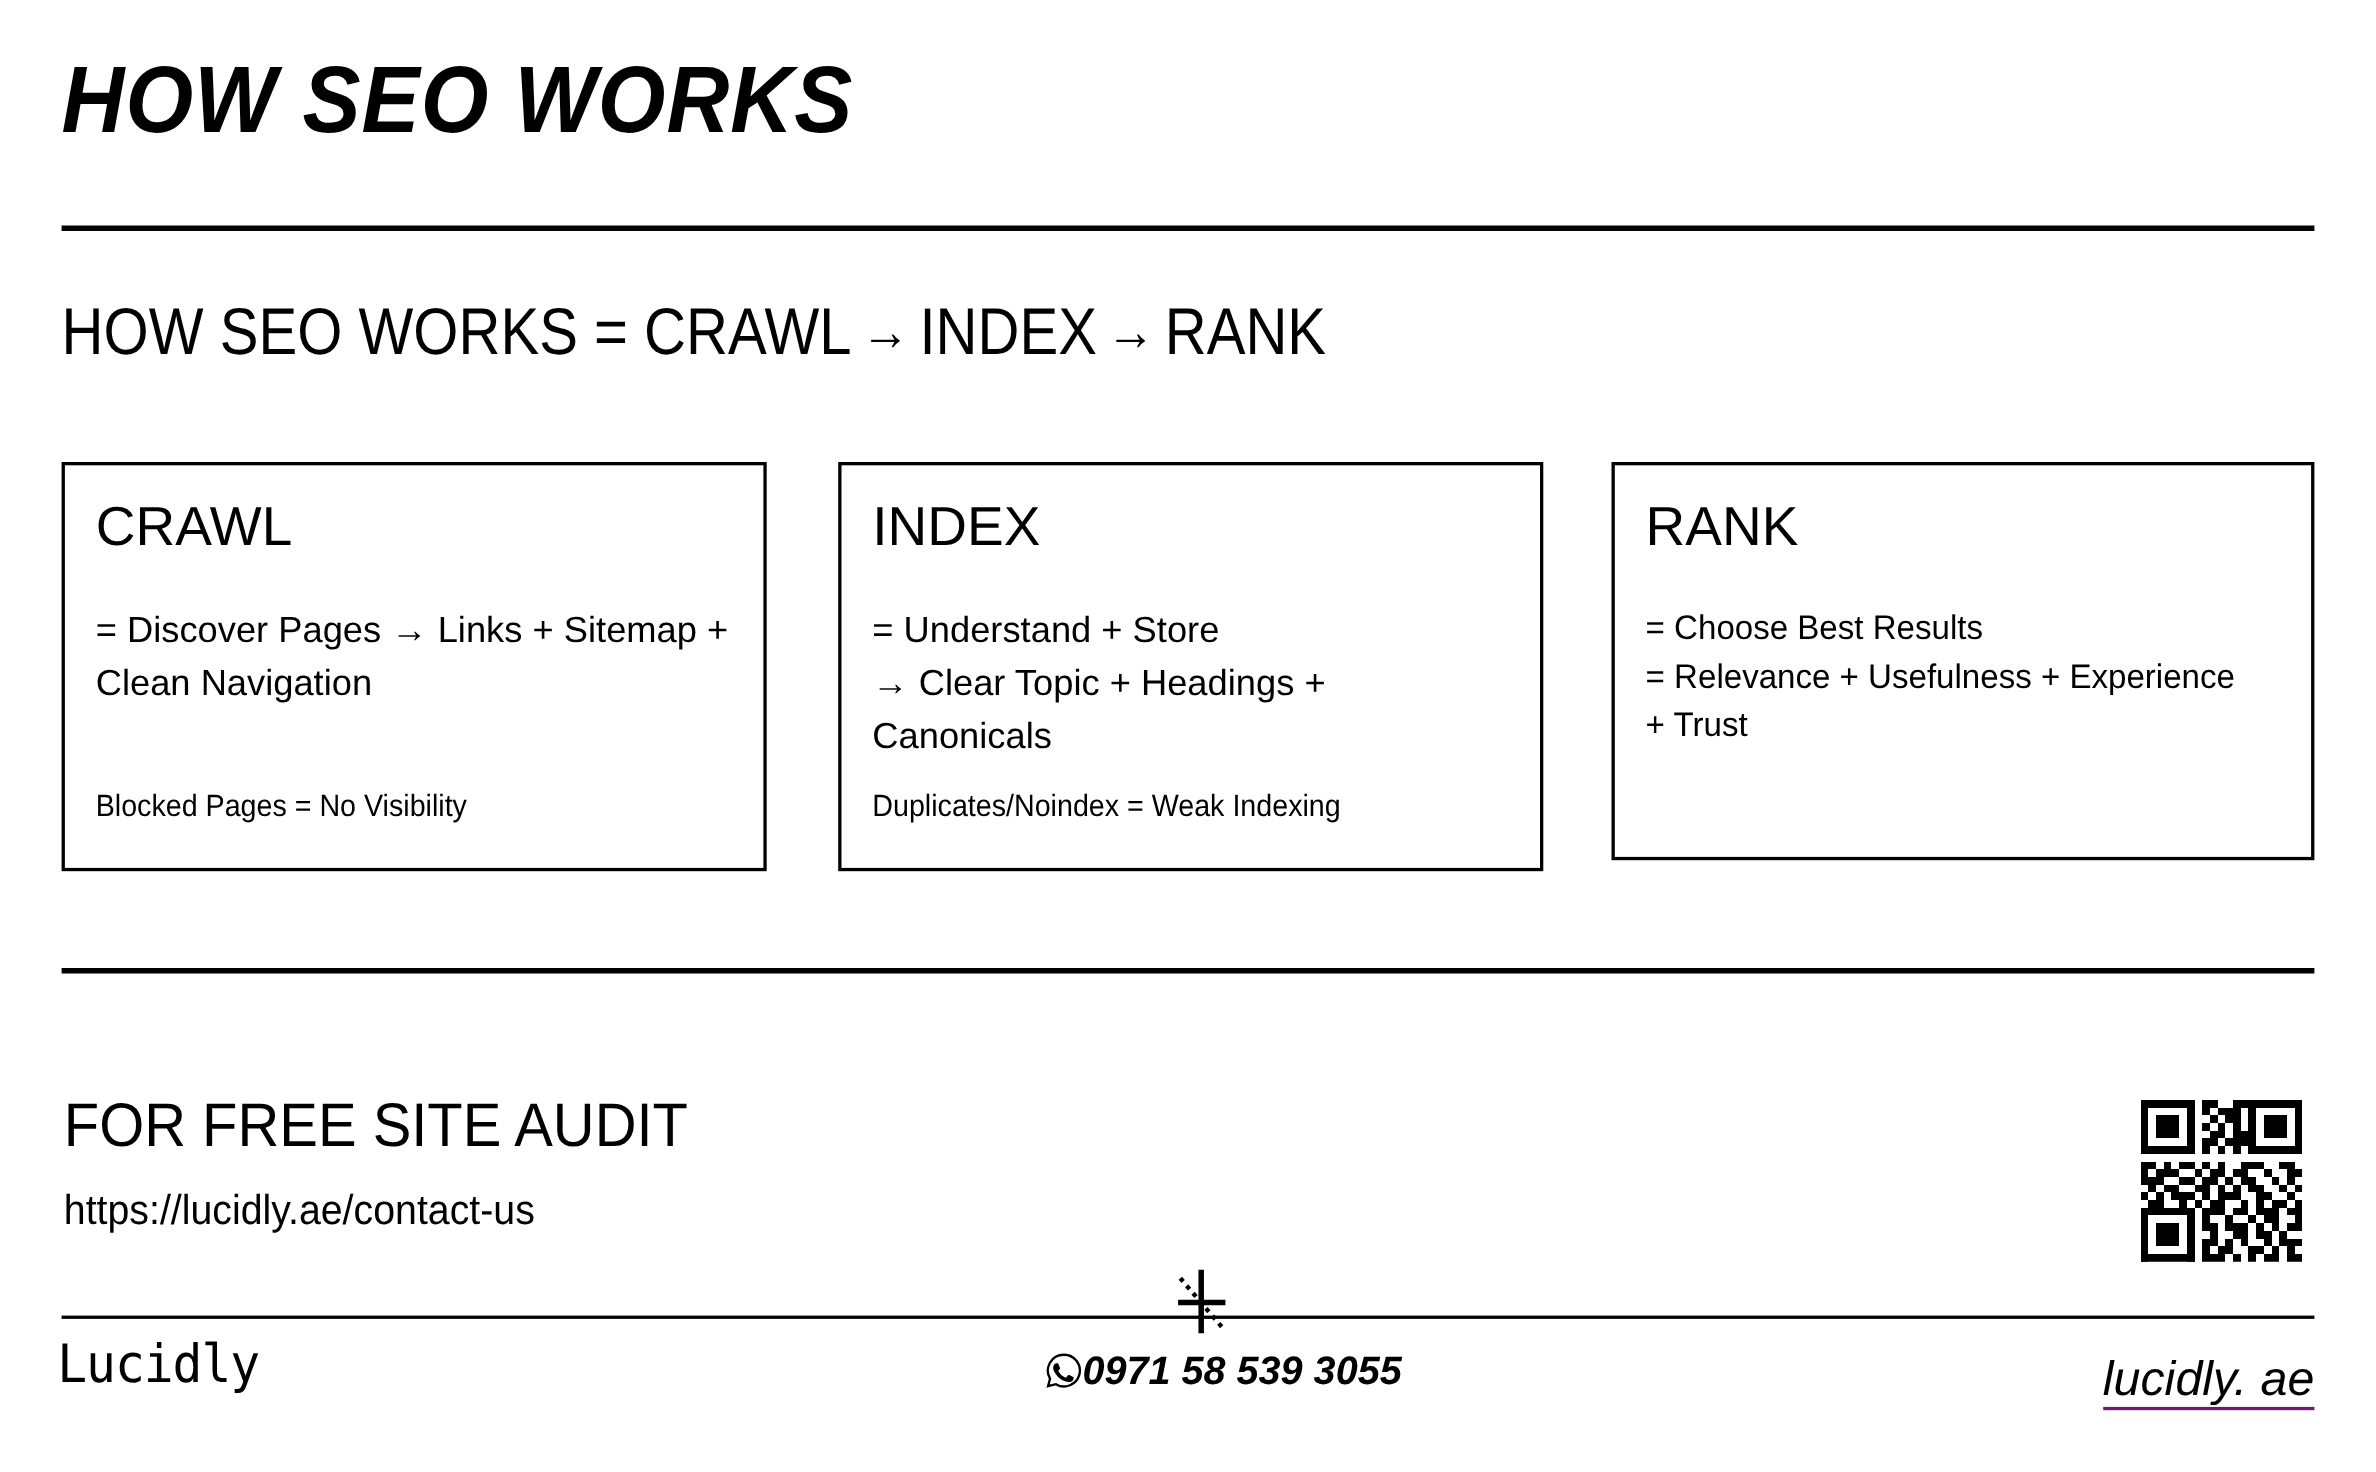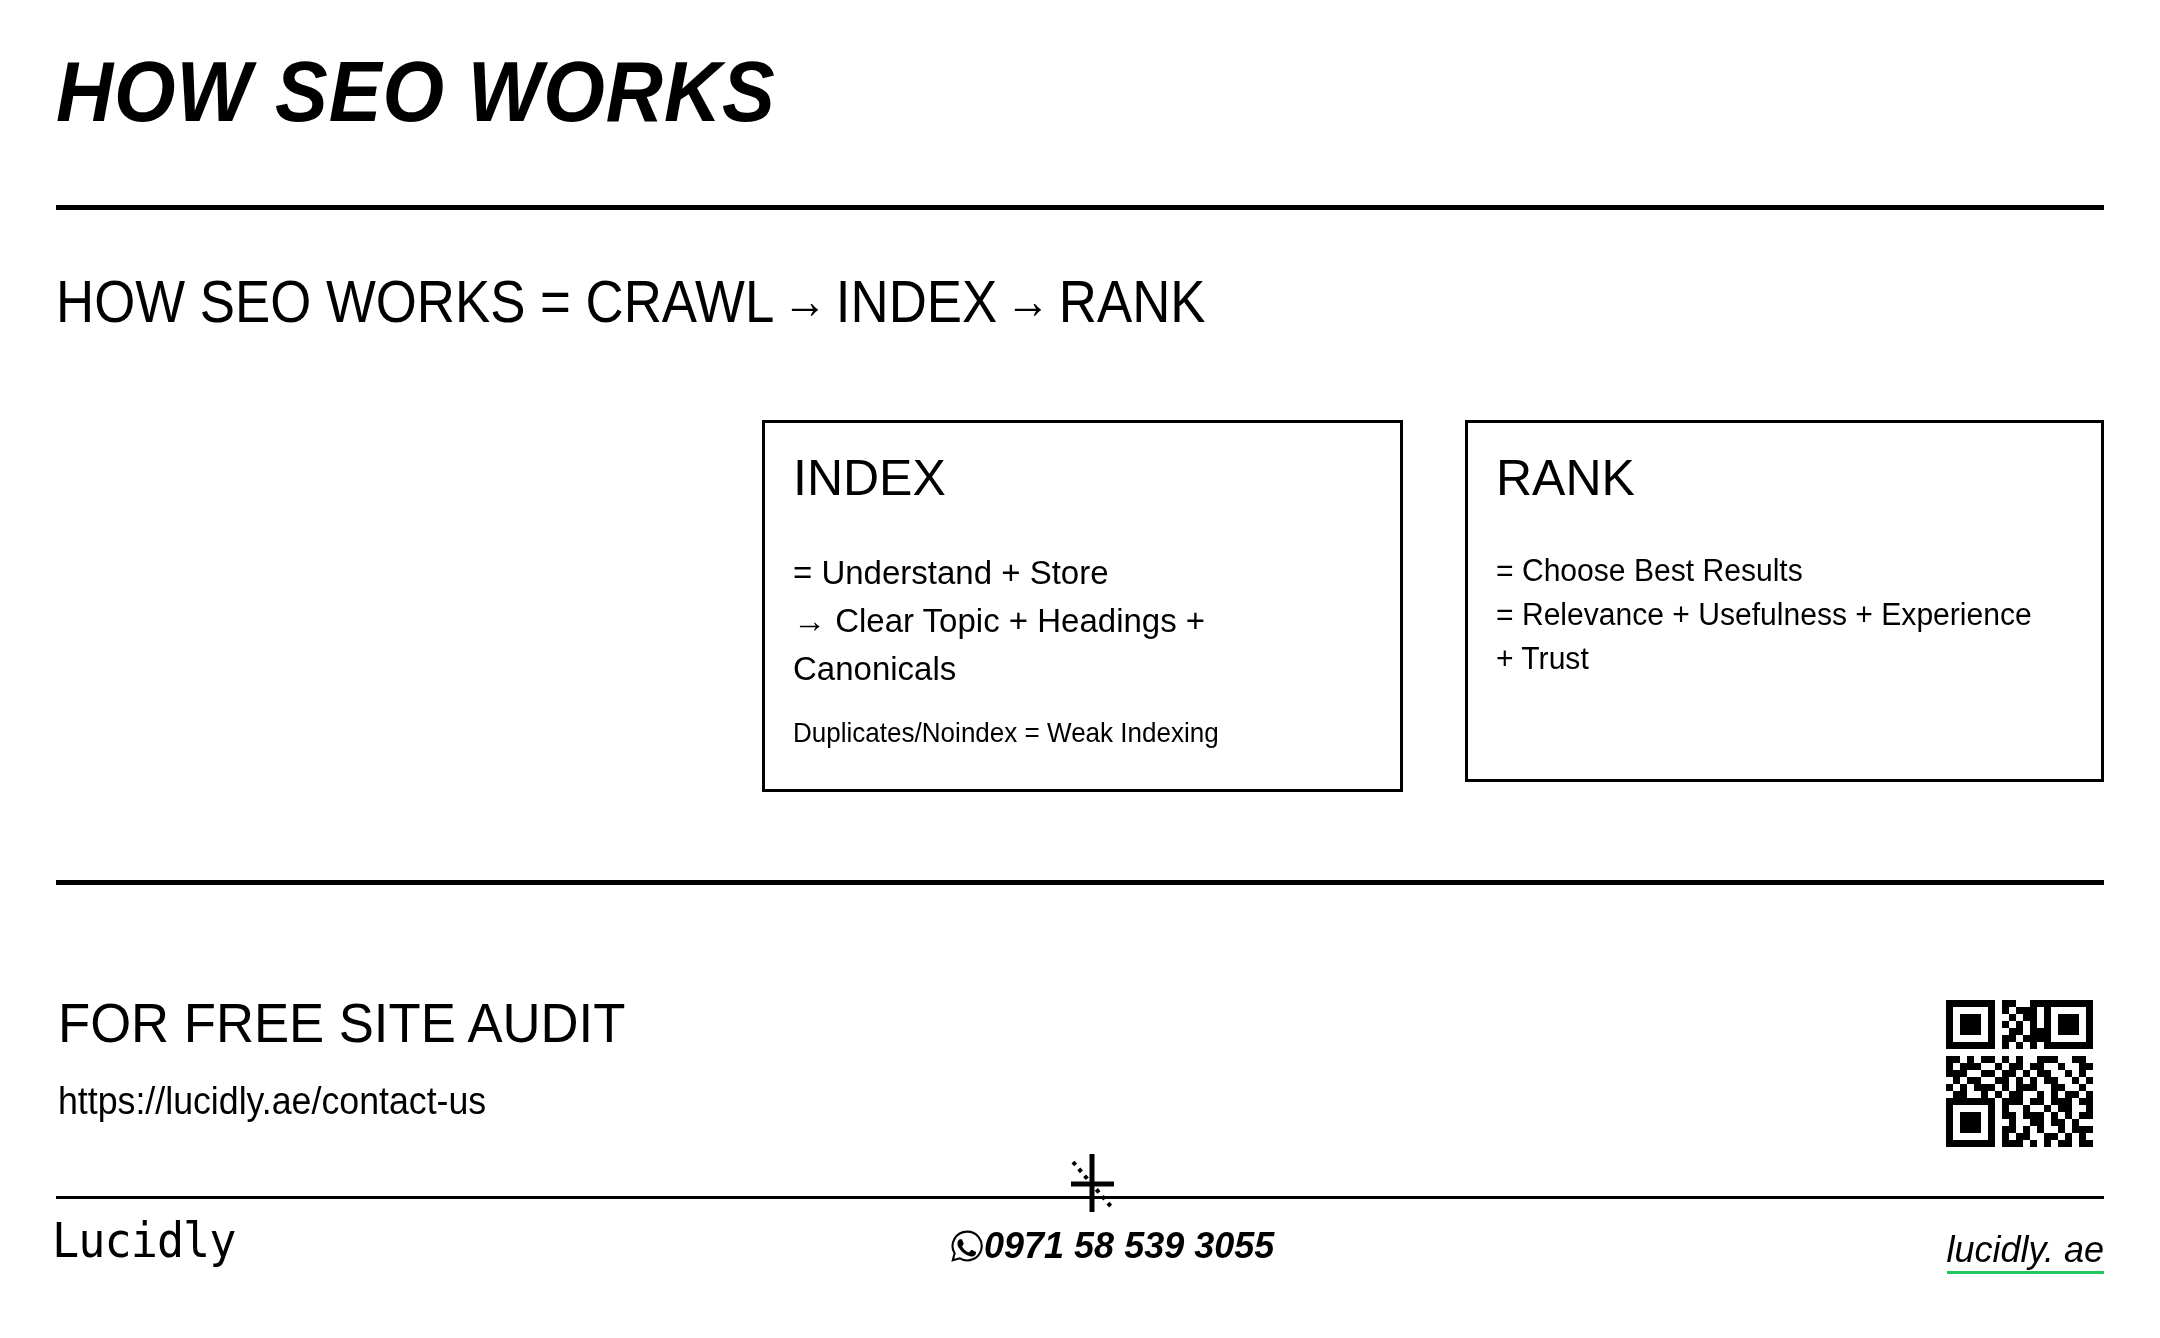--- a/index.html
+++ b/index.html
@@ -206,44 +206,49 @@
     height: 34px;
     flex: 0 0 34px;
     display: inline-block;
   }
   .wa-icon svg { display: block; }
 
   .site {
     position: absolute;
     right: 56px;
     top: 1232px;
-    font-size: 36px;
+    font-size: 44px;
     font-weight: 400;
     font-style: italic;
     line-height: 1;
     white-space: nowrap;
-    border-bottom: 3px solid #22c55e;
+    border-bottom: 3px solid #701a75;
     padding-bottom: 3px;
   }
 </style>
 </head>
 <body>
 
 <div class="page">
 
   <div class="title">HOW SEO WORKS</div>
 
   <div class="rule rule-top"></div>
 
   <div class="formula">
     <span>HOW SEO WORKS = CRAWL</span><span class="arrow">→</span><span>INDEX</span><span class="arrow">→</span><span>RANK</span>
   </div>
 
   <div class="cards">
 
+    <div class="card card-1">
+      <div class="card-title">CRAWL</div>
+      <div class="card-body">= Discover Pages  →  Links + Sitemap + Clean Navigation</div>
+      <div class="card-note">Blocked Pages = No Visibility</div>
+    </div>
 
     <div class="card card-2">
       <div class="card-title">INDEX</div>
       <div class="card-body">= Understand + Store
  →  Clear Topic + Headings + Canonicals</div>
       <div class="card-note">Duplicates/Noindex = Weak Indexing</div>
     </div>
 
     <div class="card card-3">
       <div class="card-title">RANK</div>

